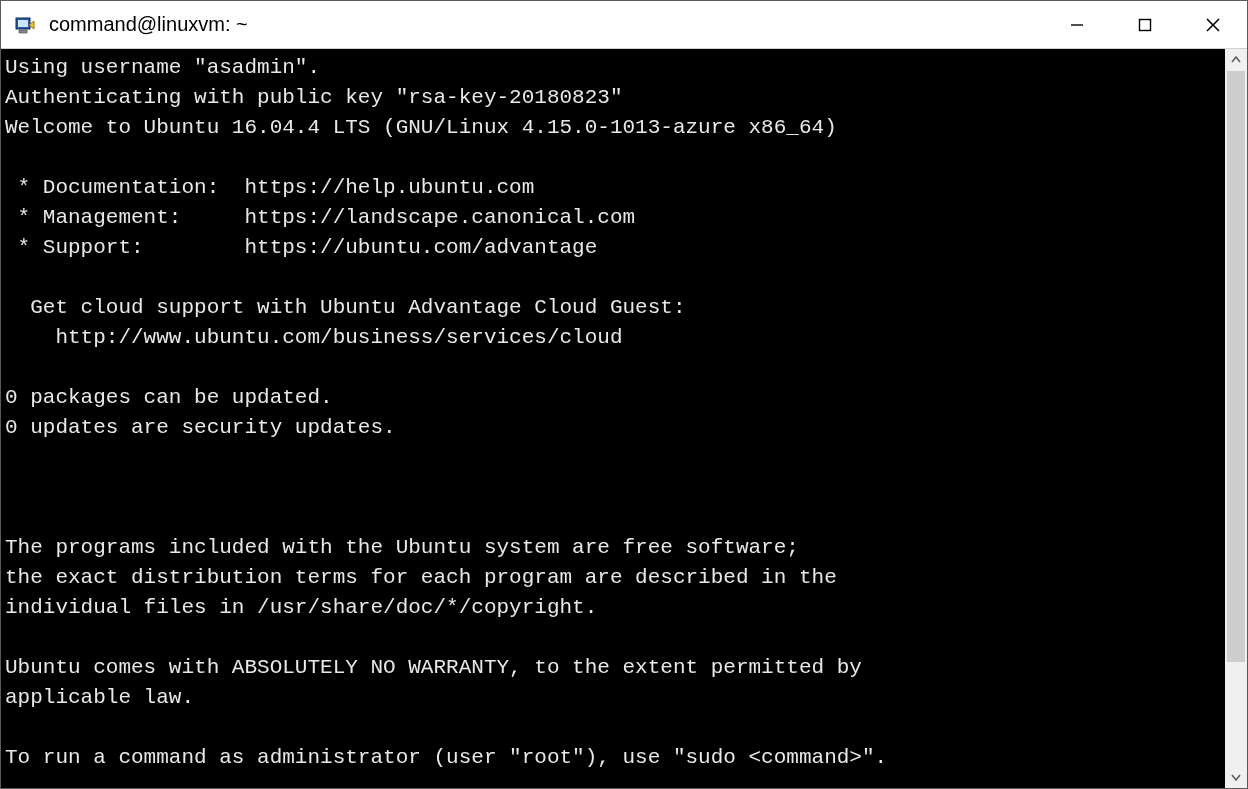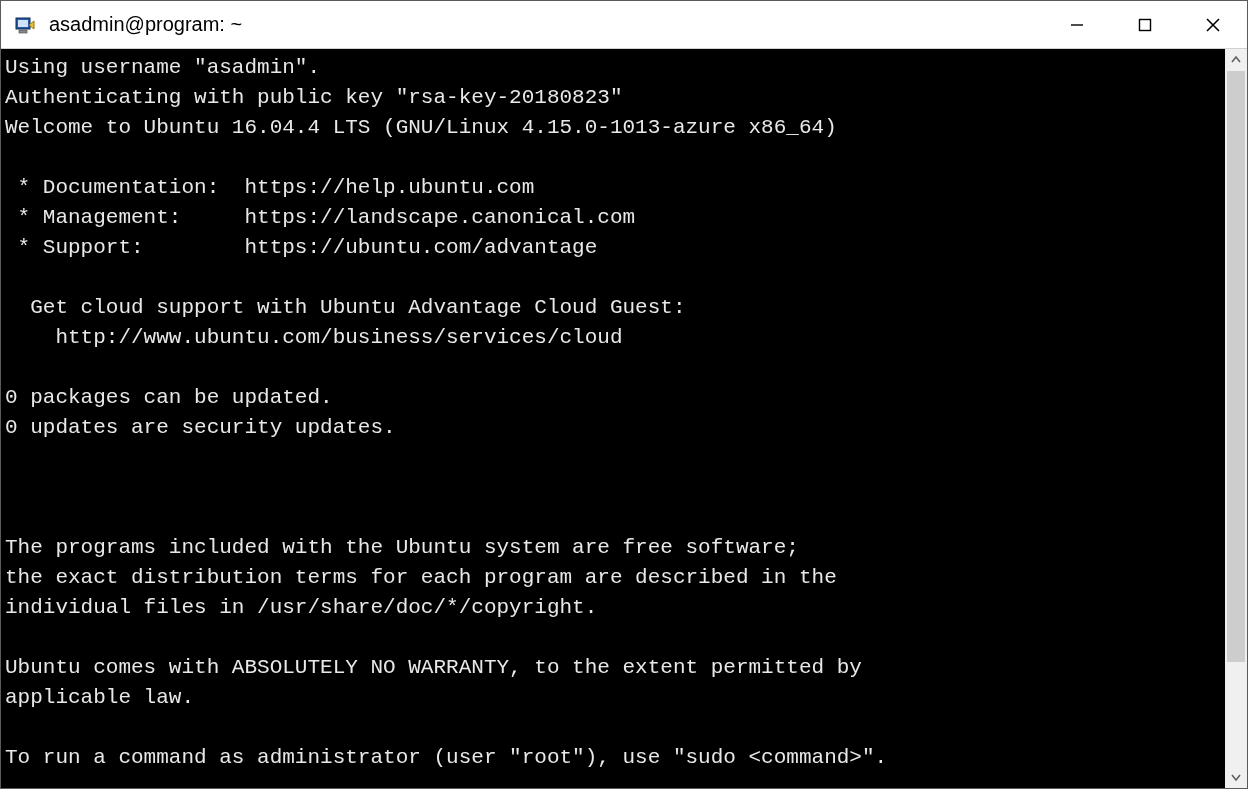--- a/index.html
+++ b/index.html
@@ -103,21 +103,21 @@
 <div class="window">
   <div class="titlebar">
     <div class="titlebar-icon">
       <svg width="24" height="24" viewBox="0 0 24 24">
         <rect x="3" y="5" width="14" height="11" fill="#2b5aa0" stroke="#0a2a55" stroke-width="1"></rect>
         <rect x="5" y="7" width="10" height="7" fill="#cfe3ff"></rect>
         <path d="M16 12 L21 8 L21 16 Z" fill="#e8c040" stroke="#a07000" stroke-width="1"></path>
         <rect x="6" y="17" width="8" height="3" fill="#888" stroke="#555" stroke-width="0.7"></rect>
       </svg>
     </div>
-    <div class="titlebar-title">asadmin@program: ~</div>
+    <div class="titlebar-title">command@linuxvm: ~</div>
     <div class="titlebar-controls">
       <div class="titlebar-btn">
         <svg width="14" height="14" viewBox="0 0 14 14">
             <line x1="1" y1="7" x2="13" y2="7" stroke="#000" stroke-width="1.4"></line>
           </svg>
       </div>
       <div class="titlebar-btn">
         <svg width="14" height="14" viewBox="0 0 14 14">
             <rect x="1.5" y="1.5" width="11" height="11" fill="none" stroke="#000" stroke-width="1.4"></rect>
           </svg>

